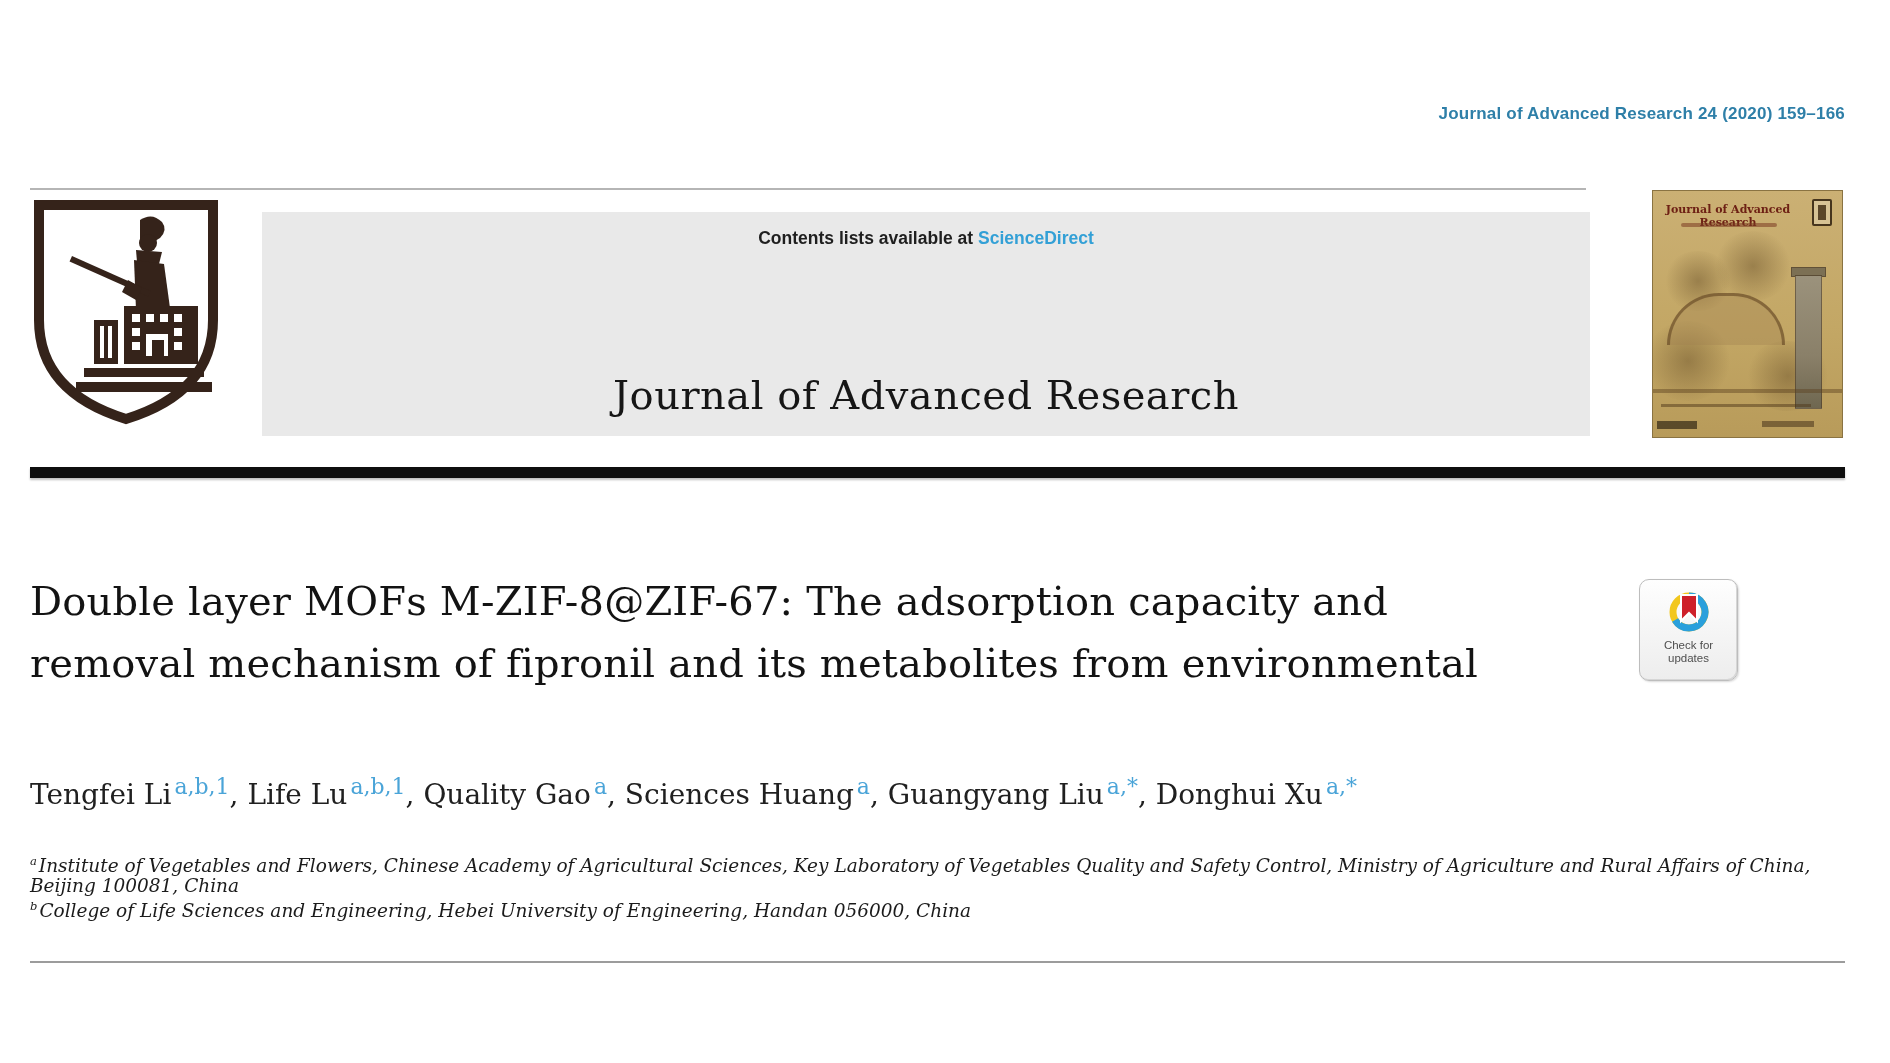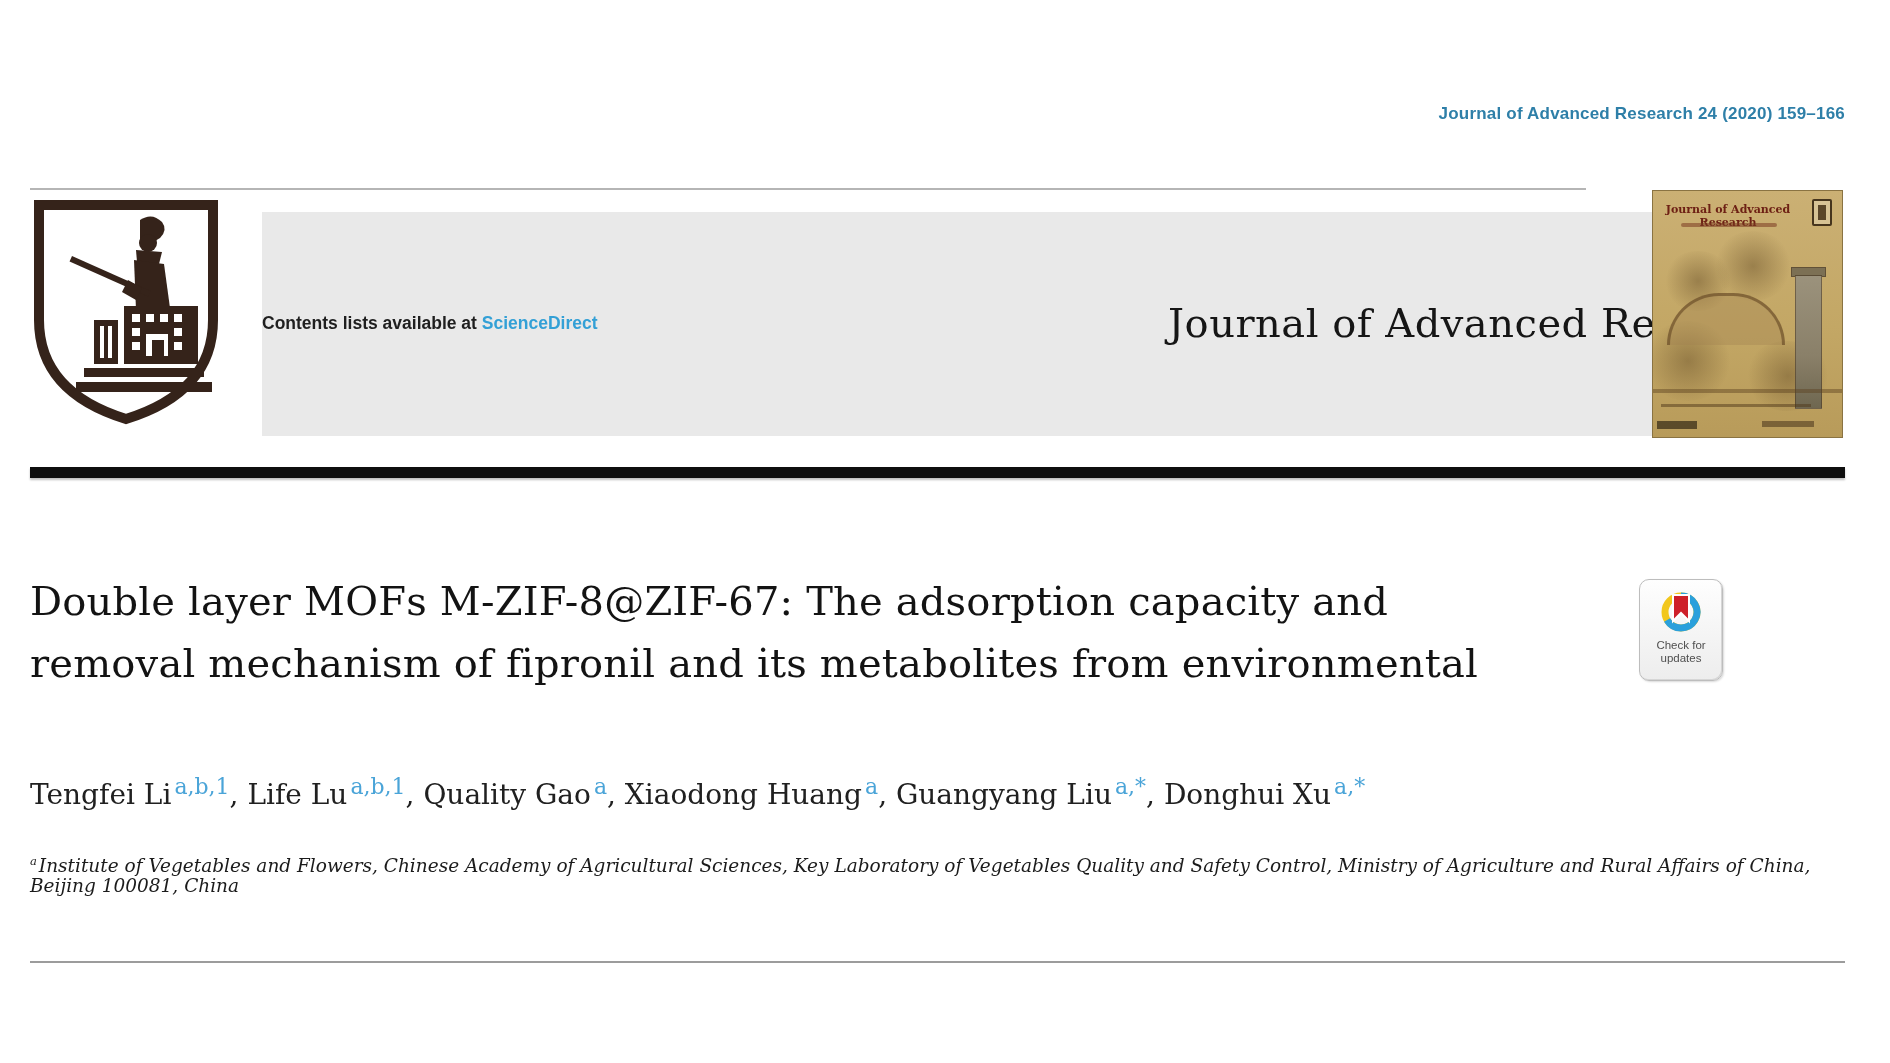--- a/index.html
+++ b/index.html
@@ -10,22 +10,22 @@
   .citation { position:absolute; left:30px; top:104px; width:1815px; text-align:right;
     font-size:17px; font-weight:600; letter-spacing:.2px; color:#2e7fa8; }
 
   
   .rule-top { position:absolute; left:30px; top:188px; width:1556px; height:2px; background:#b5b5b5; }
 
   
   .pub-logo { position:absolute; left:32px; top:198px; width:188px; height:228px; }
 
   
-  .banner { position:absolute; left:262px; top:212px; width:1532px; height:224px;
-    background:#e9e9e9; display:flex; flex-direction:row; align-items:center;
+  .banner { position:absolute; left:262px; top:212px; width:1328px; height:224px;
+    background:#e9e9e9; display:flex; flex-direction:column; align-items:center;
     justify-content:space-between; padding:16px 0 18px 0; }
   .contents-line { font-size:17.5px; font-weight:600; color:#1f1f1f; }
   .contents-line .sd { color:#33a0d6; }
   .journal-name { font-family:"DejaVu Serif","Liberation Serif",serif; font-size:40px;
     font-weight:400; color:#161616; letter-spacing:.5px; }
   .homepage-line { font-size:16.5px; font-weight:700; letter-spacing:2.6px; color:#2b2b2b; }
 
   
   .cover { position:absolute; left:1652px; top:190px; width:191px; height:248px;
     background:linear-gradient(180deg,#cbb074 0%,#c3a765 55%,#b89b5a 100%);
@@ -56,21 +56,21 @@
   
   .bar-thick { position:absolute; left:30px; top:467px; width:1815px; height:11px;
     background:#0f0f0f; box-shadow:0 2px 2px rgba(0,0,0,.25); }
 
   
   .article-title { position:absolute; left:30px; top:570px; width:1600px;
     font-family:"DejaVu Serif","Liberation Serif",serif; font-size:40px; color:#131313;
     line-height:62px; letter-spacing:.2px; }
 
   
-  .badge { position:absolute; left:1639px; top:579px; width:84px; height:102px;
+  .badge { position:absolute; left:1639px; top:579px; width:99px; height:102px;
     background:linear-gradient(180deg,#fefefe 0%,#ededed 100%);
     border:1px solid #bdbdbd; border-radius:10px;
     box-shadow:inset -1px -1px 0 #d6d6d6, 1px 1px 2px rgba(0,0,0,.15);
     display:flex; flex-direction:column; align-items:center; padding-top:9px; cursor:pointer; }
   .badge-text { margin-top:4px; font-size:11.5px; line-height:13px; color:#4f4f4f; text-align:center; }
 
   
   .authors { position:absolute; left:30px; top:774px; width:1815px;
     font-family:"DejaVu Serif","Liberation Serif",serif; font-size:28px; color:#202020; }
   .authors sup { font-size:22px; color:#4aa4d8; margin-left:3px; }
@@ -168,19 +168,20 @@
   <svg width="46" height="46" viewBox="0 0 46 46">
     <circle cx="23" cy="23" r="16" fill="none" stroke="#f2c71d" stroke-width="7"></circle>
     <path d="M 23 7 A 16 16 0 1 1 9.1 31" fill="none" stroke="#2aa0dc" stroke-width="7"></path>
     <path d="M15,6 h16 v26 l-8,-8 l-8,8 z" fill="#ce2029" stroke="#ffffff" stroke-width="2"></path>
   </svg>
   <div class="badge-text">
     <span>Check for</span><br><span>updates</span>
   </div>
 </div>
 
-<div class="authors"><span>Tengfei Li</span><sup>a,b,1</sup><span>, </span><span>Life Lu</span><sup>a,b,1</sup><span>, </span><span>Quality Gao</span><sup>a</sup><span>, </span><span>Xiaodong Huang</span><sup>a</sup><span>, </span><span>Guangyang Liu</span><sup>a,*</sup><span>, </span><span>Donghui Xu</span><sup>a,*</sup></div>
+<div class="authors"><span>Tengfei Li</span><sup>a,b,1</sup><span>, </span><span>Life Lu</span><sup>a,b,1</sup><span>, </span><span>Quality Gao</span><sup>a</sup><span>, </span><span>Sciences Huang</span><sup>a</sup><span>, </span><span>Guangyang Liu</span><sup>a,*</sup><span>, </span><span>Donghui Xu</span><sup>a,*</sup></div>
 
 <div class="affils">
     <div><sup>a</sup><span>Institute of Vegetables and Flowers, Chinese Academy of Agricultural Sciences, Key Laboratory of Vegetables Quality and Safety Control, Ministry of Agriculture and Rural Affairs of China, Beijing 100081, China</span></div>
+    <div><sup>b</sup><span>College of Life Sciences and Engineering, Hebei University of Engineering, Handan 056000, China</span></div>
   </div>
 
 <div class="rule-bottom"></div>
 
 </body></html>

